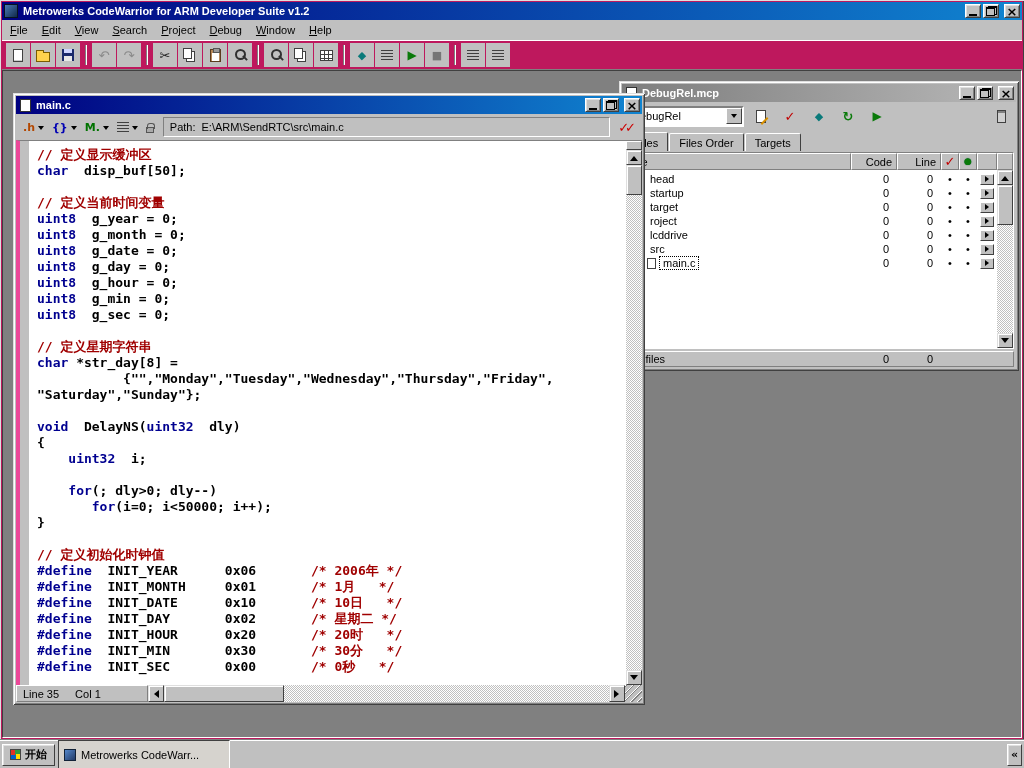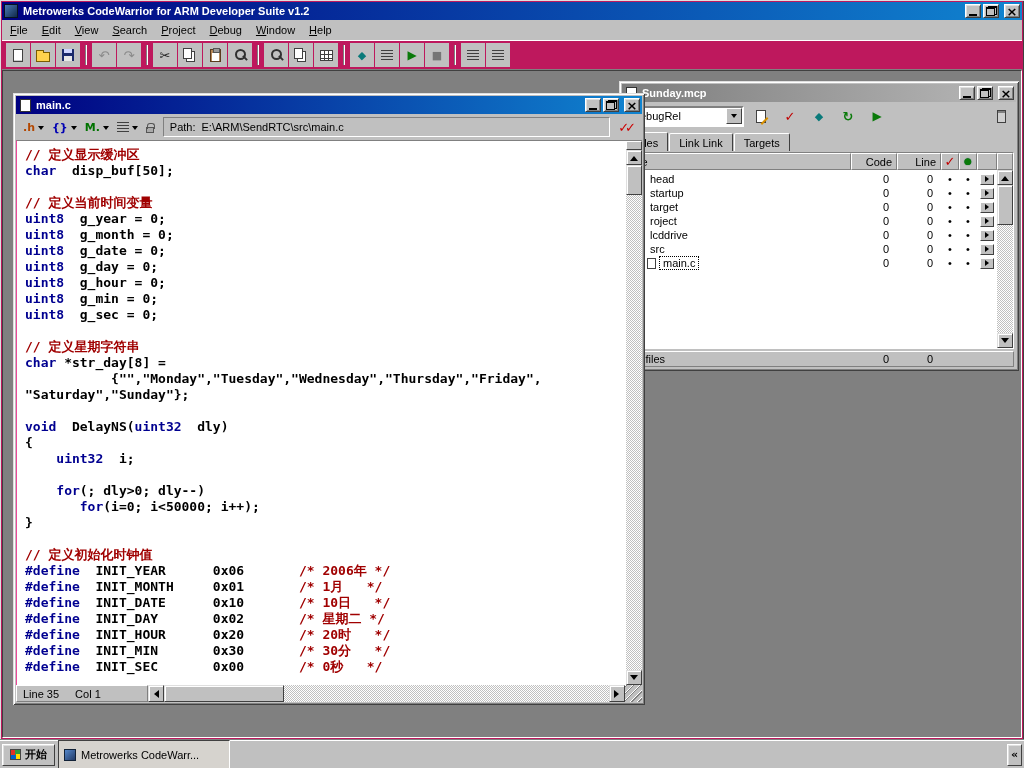--- a/index.html
+++ b/index.html
@@ -97,21 +97,21 @@
   
   .editor-window { left:10px; top:22px; width:632px; height:612px; z-index:2; }
   .doc-icon { width:11px; height:13px; background:#fff; border:1px solid #333; flex:0 0 auto; margin-left:2px; }
   .etoolbar { height:26px; display:flex; align-items:center; gap:2px; padding:0 4px; flex:0 0 auto; background:#c0c0c0; }
   .ed-popup { height:20px; display:flex; align-items:center; gap:1px; background:#c0c0c0; border:none; padding:0 3px;
     font:bold 11px "DejaVu Sans",sans-serif; }
   .pop-arrow { width:0; height:0; border:3px solid transparent; border-top:4px solid #000; margin-top:4px; margin-left:2px; }
   .path-box { flex:1; height:20px; display:flex; align-items:center; gap:6px; margin:0 4px; padding:0 6px;
     border:1px solid; border-color:#808080 #fff #fff #808080; font:11px "Liberation Sans",sans-serif; white-space:nowrap; overflow:hidden; }
   .ed-vcs { background:none; border:none; padding:0 2px; }
-  .econtent { flex:1; display:flex; min-height:0; border-top:1px solid #808080; border-left:1px solid #ec4899; }
+  .econtent { flex:1; display:flex; min-height:0; border-top:1px solid #808080; border-left:4px solid #ec4899;padding-left:9px; }
   .code-view { flex:1; background:#fff; overflow:hidden; padding:6px 0 0 8px;
     font:bold 13px/16px "DejaVu Sans Mono","Liberation Mono",monospace; white-space:pre; color:#000; }
   .code-line { min-height:16px; }
   .tok-kw  { color:#000090; }
   .tok-cmt { color:#a00000; }
   .tok-pl  { color:#000000; }
   .ebottom { height:17px; display:flex; align-items:stretch; flex:0 0 auto; }
   .estatus { width:132px; display:flex; gap:16px; align-items:center; padding-left:6px; flex:0 0 auto;
     font:11px "Liberation Sans",sans-serif; background:#c0c0c0; border:1px solid; border-color:#fff #808080 #808080 #fff; }
 
@@ -266,21 +266,21 @@
         <span class="gi gi-list"></span>
       </button>
     </div>
 
   <div class="workspace">
 
     <div class="window project-window">
       <div class="win-inner">
         <div class="titlebar inactive">
           <span class="doc-icon"></span>
-          <span class="title-text">Sunday.mcp</span>
+          <span class="title-text">DebugRel.mcp</span>
           <span class="win-controls">
               <button class="wbtn">
                 <span class="wg wg-minimize"></span>
               </button>
               <button class="wbtn">
                 <span class="wg wg-restore"></span>
               </button>
               <button class="wbtn close-gap">
                 <span class="wg wg-close"></span>
               </button>
@@ -309,21 +309,21 @@
               <button class="pt-btn">
                 <span class="gi gi-run"></span>
               </button>
               <button class="pt-btn right">
                 <span class="gi gi-device"></span>
               </button>
             </span>
         </div>
         <div class="ptabs">
             <span class="ptab active">Files</span>
-            <span class="ptab">Link Link</span>
+            <span class="ptab">Files Order</span>
             <span class="ptab">Targets</span>
           </div>
         <div class="plistwrap">
           <div class="pheader">
             <span class="ph name">File</span>
             <span class="ph code">Code</span>
             <span class="ph data">Line</span>
             <span class="ph dot">
                 <span class="gi gi-check"></span>
               </span>

